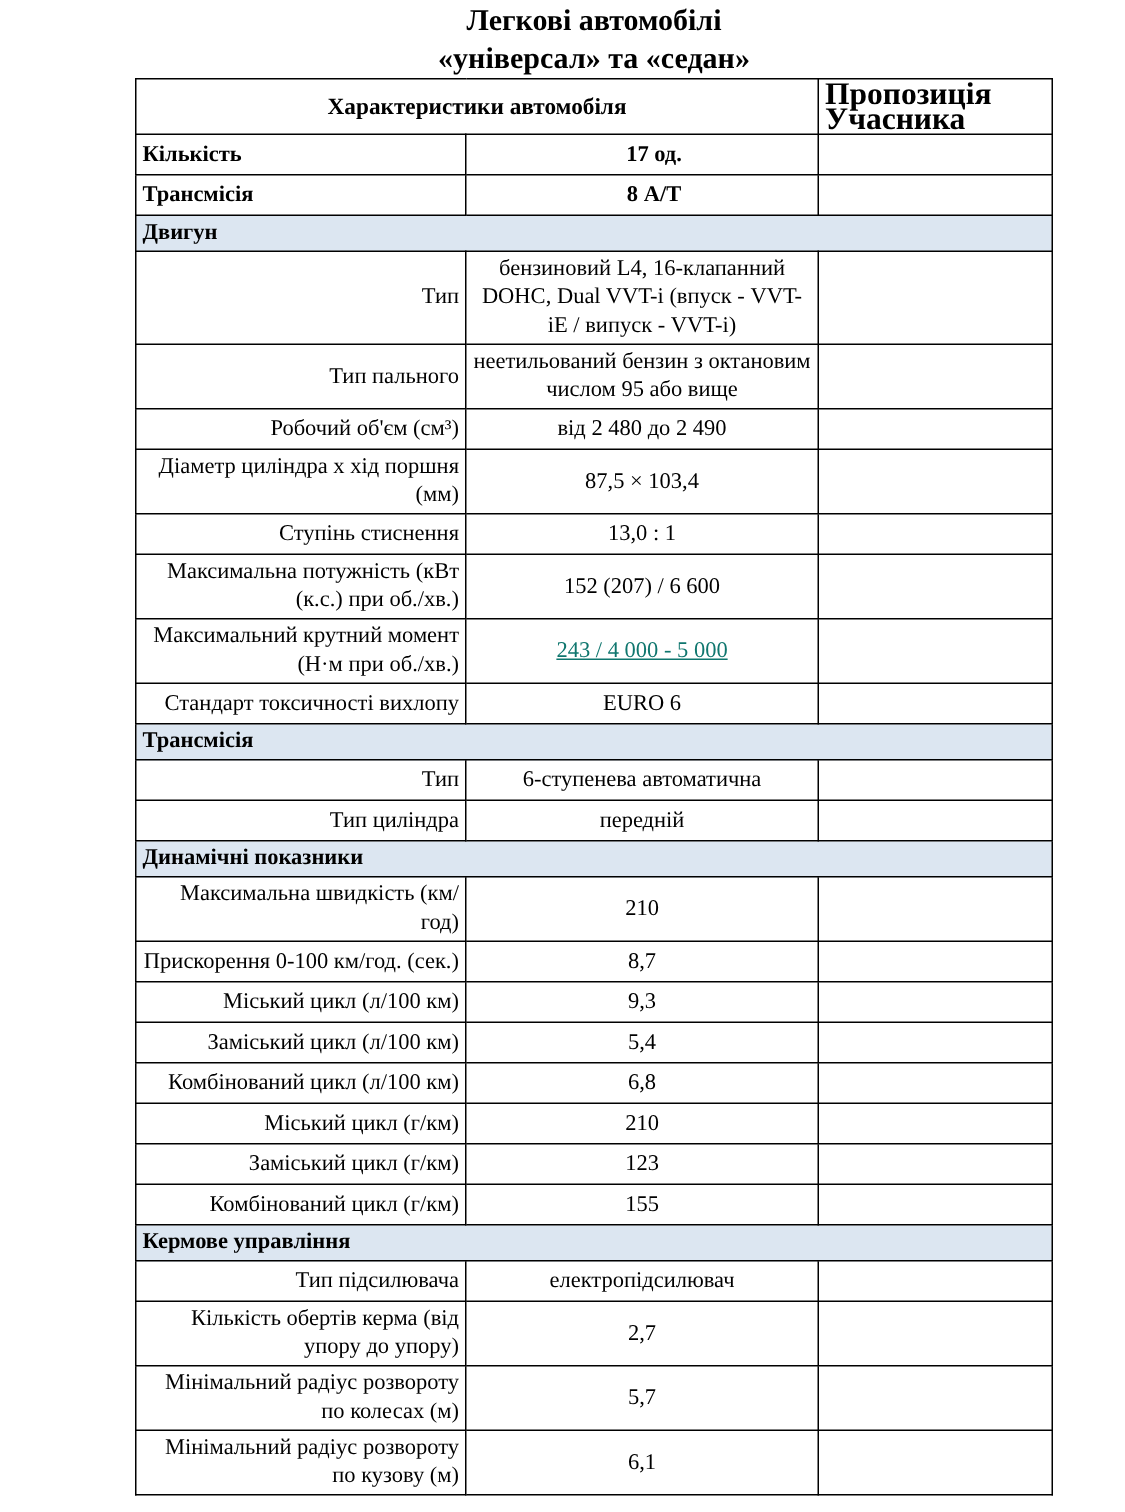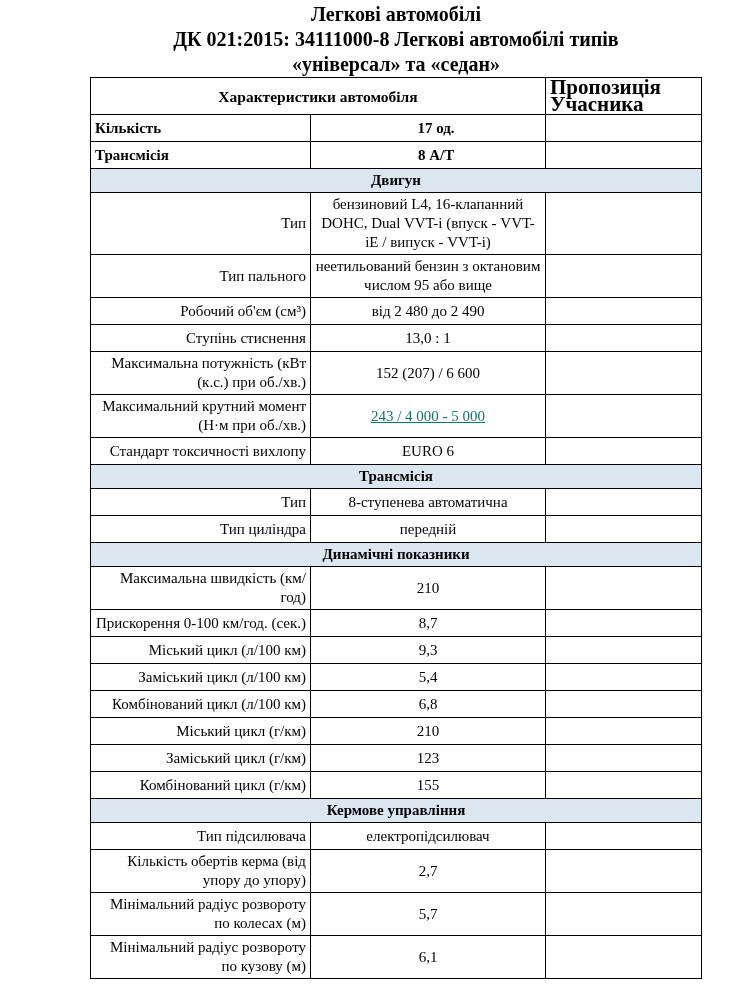--- a/index.html
+++ b/index.html
@@ -58,21 +58,21 @@
     text-align: left;
     vertical-align: top;
     font-weight: bold;
     font-size: 21px;
     line-height: 17px;
     padding: 1px 4px;
   }
   tr.section-row td {
     background: var(--section-bg, #dce6f1);
     font-weight: bold;
-    text-align: center;
+    text-align: left;
     height: 19px;
   }
   td.label-cell {
     text-align: right;
     height: 22px;
   }
   td.label-cell.left-bold {
     text-align: left;
     font-weight: bold;
   }
@@ -92,21 +92,20 @@
     cursor: pointer;
   }
 </style>
 </head>
 <body>
 
 <div class="page">
 
   <div class="title-block">
     <div>Легкові автомобілі</div>
-    <div>ДК 021:2015: 34111000-8 Легкові автомобілі типів</div>
     <div>«універсал» та «седан»</div>
   </div>
 
   <table class="spec-table">
     <colgroup>
       <col class="c1">
         <col class="c2">
         <col class="c3">
     </colgroup>
     <thead>
@@ -138,20 +137,25 @@
           <td class="label-cell">Тип пального</td>
           <td class="value-cell">неетильований бензин з октановим числом 95 або вище</td>
           <td class="proposal-cell"></td>
         </tr>
         <tr>
           <td class="label-cell">Робочий об'єм (см³)</td>
           <td class="value-cell">від 2 480 до 2 490</td>
           <td class="proposal-cell"></td>
         </tr>
         <tr>
+          <td class="label-cell">Діаметр циліндра х хід поршня (мм)</td>
+          <td class="value-cell">87,5 × 103,4</td>
+          <td class="proposal-cell"></td>
+        </tr>
+        <tr>
           <td class="label-cell">Ступінь стиснення</td>
           <td class="value-cell">13,0 : 1</td>
           <td class="proposal-cell"></td>
         </tr>
         <tr>
           <td class="label-cell">Максимальна потужність (кВт (к.с.) при об./хв.)</td>
           <td class="value-cell">152 (207) / 6 600</td>
           <td class="proposal-cell"></td>
         </tr>
         <tr>
@@ -162,21 +166,21 @@
         <tr>
           <td class="label-cell">Стандарт токсичності вихлопу</td>
           <td class="value-cell">EURO 6</td>
           <td class="proposal-cell"></td>
         </tr>
         <tr class="section-row">
           <td colspan="3">Трансмісія</td>
         </tr>
         <tr>
           <td class="label-cell">Тип</td>
-          <td class="value-cell">8-ступенева автоматична</td>
+          <td class="value-cell">6-ступенева автоматична</td>
           <td class="proposal-cell"></td>
         </tr>
         <tr>
           <td class="label-cell">Тип циліндра</td>
           <td class="value-cell">передній</td>
           <td class="proposal-cell"></td>
         </tr>
         <tr class="section-row">
           <td colspan="3">Динамічні показники</td>
         </tr>

